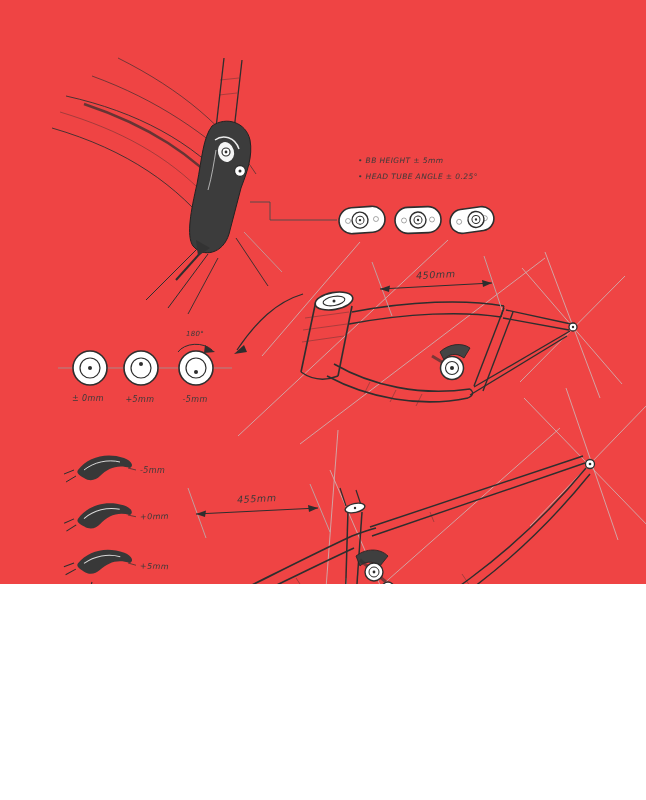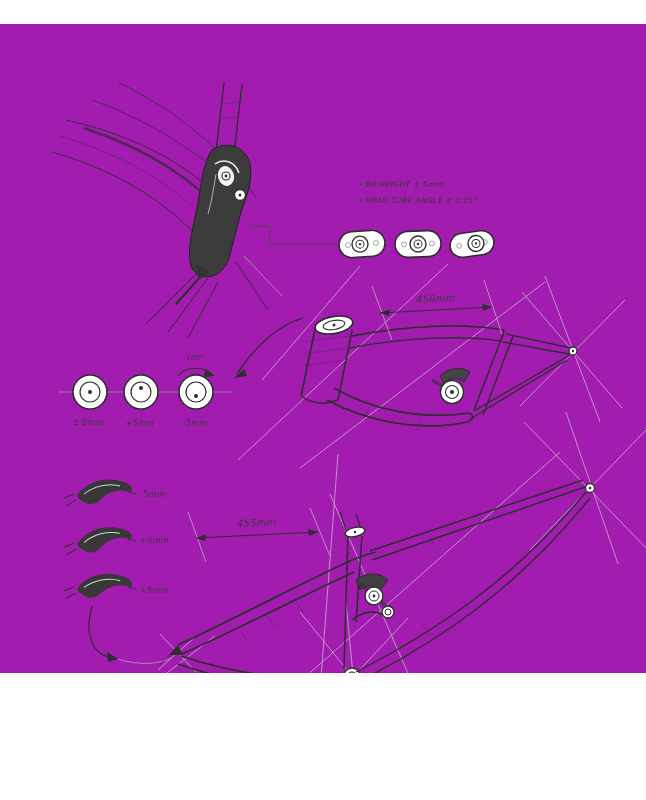--- a/index.html
+++ b/index.html
@@ -1,18 +1,18 @@
 <!DOCTYPE html>
 <html><head>
 <meta charset="utf-8">
 <style>
   html,body{margin:0;padding:0;background:#ffffff;}
   .canvas{
-    position:relative;width:646px;height:649px;background:#a21caf;
-    font-family:"DejaVu Sans",sans-serif;overflow:hidden;margin-top:24px;
+    position:relative;width:646px;height:584px;background:#ef4444;
+    font-family:"DejaVu Sans",sans-serif;overflow:hidden;
   }
   .canvas svg{position:absolute;left:0;top:0;}
   text{font-family:"DejaVu Sans",sans-serif;font-style:italic;fill:#3a3a3a;}
   .note{font-size:7.5px;letter-spacing:.4px;}
   .dim{font-size:9.5px;letter-spacing:.6px;}
   .small-label{font-size:8px;letter-spacing:.4px;}
   .arc-label{font-size:7px;letter-spacing:.3px;}
 </style>
 </head>
 <body>

